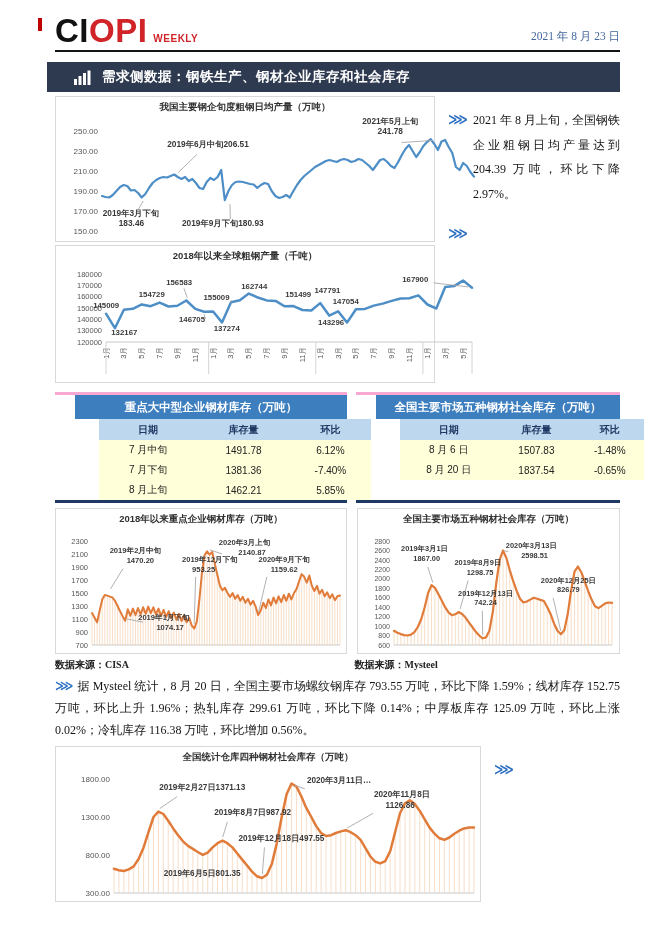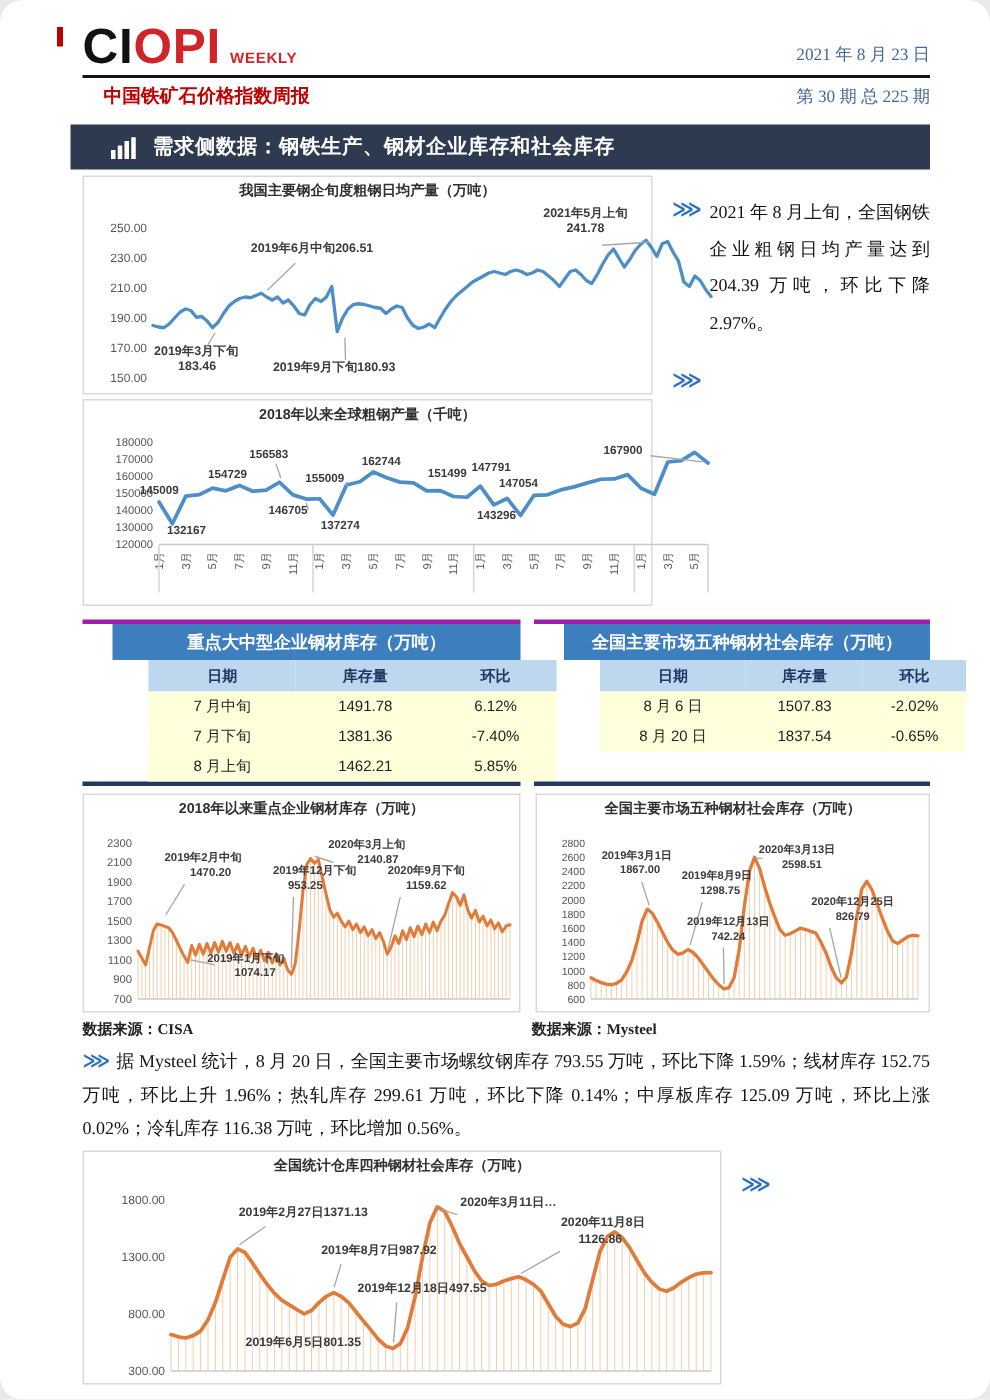--- a/index.html
+++ b/index.html
@@ -1,21 +1,20 @@
 <!DOCTYPE html>
 <html><head>
 <meta charset="utf-8">
 <style>
   html,body{margin:0;padding:0;background:#e9e9e9;}
   .page{
     width:660px;height:933px;background:#ffffff;position:relative;
     box-sizing:border-box;padding:14px 40px 0 55px;overflow:hidden;
     font-family:"Liberation Sans",sans-serif;color:#1a1a1a;
     margin:0 auto;
-    border-radius:15px;
   }
   .page-mark{position:absolute;left:38px;top:18px;width:4px;height:13px;background:#c00000;}
   
   .hdr-row1{display:flex;justify-content:space-between;align-items:flex-end;}
   .brand{font-size:33px;font-weight:bold;line-height:1;letter-spacing:.5px;color:#111;}
   .brand .red{color:#d02428;}
   .brand-weekly{color:#d02428;font-size:10px;font-weight:bold;margin-left:6px;letter-spacing:.5px;}
   .hdr-date{color:#44689d;font-family:"Liberation Serif",serif;font-size:11.5px;padding-bottom:3px;}
   .hdr-divider{border-top:2.5px solid #141414;margin-top:3px;}
   .hdr-row2{display:flex;justify-content:space-between;margin-top:4px;align-items:center;}
@@ -32,21 +31,21 @@
   .col-comment{flex:1;min-width:0;padding-left:3px;}
   .chart-box{border:1px solid #d9d9d9;background:#fff;margin-bottom:3px;box-sizing:border-box;}
   .chart-title{text-align:center;font-size:9.5px;font-weight:bold;color:#303030;padding-top:4px;height:14px;line-height:11px;}
   svg{display:block;font-family:"Liberation Sans",sans-serif;}
   
   .bullet{display:flex;gap:5px;margin:12px 0 16px 0;}
   .marker{color:#2b6fc2;font-weight:bold;font-size:14px;line-height:1.6;flex:none;font-family:"DejaVu Sans",sans-serif;}
   .bullet-text{font-family:"Liberation Serif",serif;font-size:12px;line-height:2.05;text-align:justify;color:#141414;}
   
   .row-b{gap:9px;margin-top:6px;}
-  .data-table{border-top:3px solid #a21caf;border-bottom:3px solid #1f3864;box-sizing:border-box;padding-left:20px;}
+  .data-table{border-top:3px solid #f9a8d4;border-bottom:3px solid #1f3864;box-sizing:border-box;padding-left:20px;}
   .tbl-title{background:#3d7ebf;color:#fff;text-align:center;font-weight:bold;font-size:11.5px;padding:4.5px 0;}
   .data-table table{width:100%;border-collapse:collapse;margin-left:24px;}
   .data-table th{background:#bdd7ee;color:#1f3864;font-size:10px;font-weight:bold;padding:3.5px 0;}
   .data-table td{background:#ffffd9;font-size:10px;text-align:center;padding:3px 0;color:#222;}
   .tbl-1{width:292px;flex:none;}
   .tbl-2{width:264px;flex:none;}
   
   .row-c{gap:10px;margin-top:5px;}
   .box-3{width:292px;flex:none;}
   .box-4{width:263px;flex:none;}
@@ -66,24 +65,20 @@
 <div class="page">
   <div class="page-mark"></div>
 
   <div class="hdr-row1">
     <div>
       <span class="brand"><span>CI</span><span class="red">OPI</span></span><span class="brand-weekly">WEEKLY</span>
     </div>
     <div class="hdr-date">2021 年 8 月 23 日</div>
   </div>
   <div class="hdr-divider"></div>
-  <div class="hdr-row2">
-    <div class="hdr-sub">中国铁矿石价格指数周报</div>
-    <div class="hdr-issue">第 30 期 总 225 期</div>
-  </div>
 
   <div class="banner">
     <svg width="20" height="15" viewBox="0 0 20 15">
       <rect x="1" y="9" width="3" height="6" fill="#fff"></rect>
       <rect x="5.5" y="6" width="3" height="9" fill="#fff"></rect>
       <rect x="10" y="3" width="3" height="12" fill="#fff"></rect>
       <rect x="14.5" y="0.5" width="3" height="14.5" fill="#fff"></rect>
     </svg>
     <span>需求侧数据：钢铁生产、钢材企业库存和社会库存</span>
   </div>
@@ -218,21 +213,21 @@
             <tr>
               <th>日期</th>
               <th>库存量</th>
               <th>环比</th>
             </tr>
           </thead>
           <tbody>
             <tr>
               <td>8 月 6 日</td>
               <td>1507.83</td>
-              <td>-2.02%</td>
+              <td>-1.48%</td>
             </tr>
             <tr>
               <td>8 月 20 日</td>
               <td>1837.54</td>
               <td>-0.65%</td>
             </tr>
           </tbody>
         </table>
     </div>
   </div>

